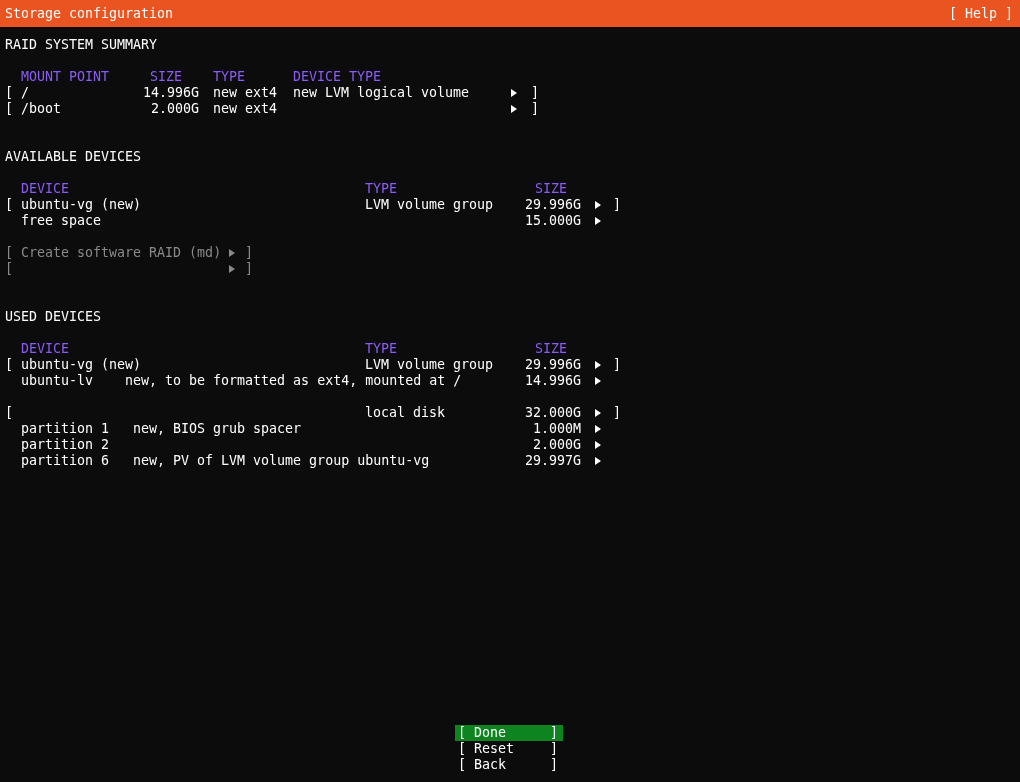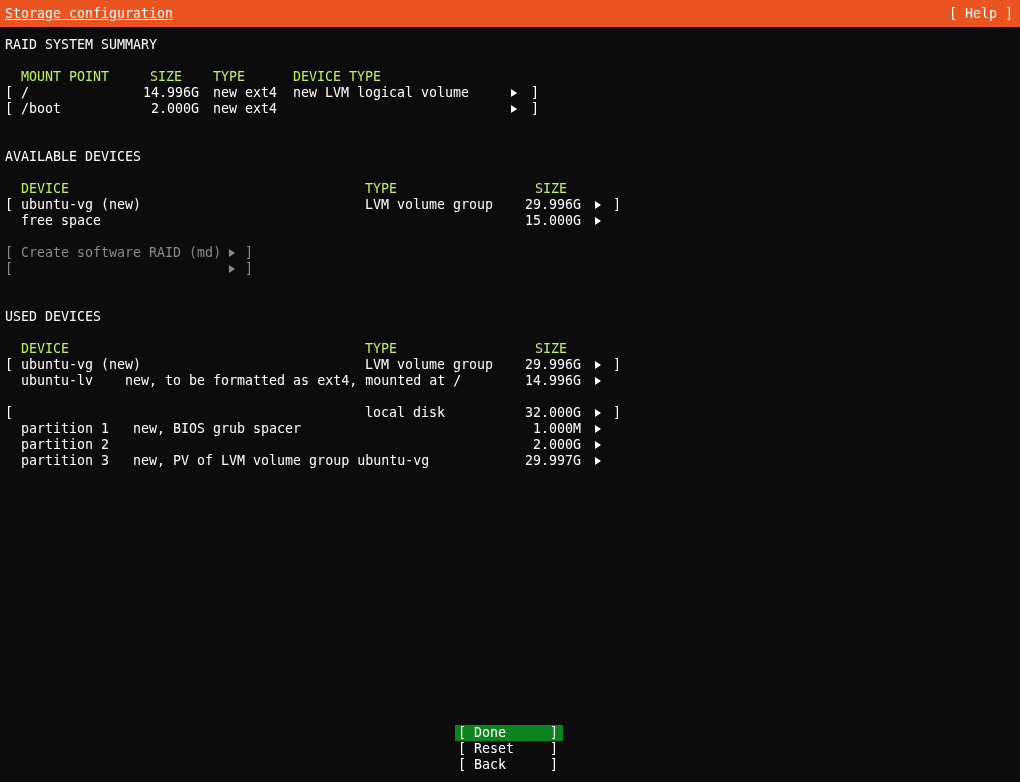--- a/index.html
+++ b/index.html
@@ -10,25 +10,25 @@
     font-family:"DejaVu Sans Mono",monospace;
     font-size:13.3px;
     line-height:16px;
     color:#ffffff;
     overflow:hidden;
   }
   .titlebar{
     position:absolute;left:0;top:0;width:1020px;height:27px;
     background:#e95420;color:#ffffff;
   }
-  .titlebar .app-title{position:absolute;left:5px;top:6px;text-decoration:underline;}
+  .titlebar .app-title{position:absolute;left:5px;top:6px;}
   .titlebar .help{position:absolute;right:7px;top:6px;cursor:pointer;}
   .line{position:absolute;left:0;width:1020px;height:16px;white-space:pre;}
   .line > span{position:absolute;top:0;white-space:pre;}
-  .dim{color:#bef264;}
+  .dim{color:#8b5cf6;}
   .act{color:#8a8a8a;}
   .sz{width:90px;text-align:right;}
   .arr{
     display:block;width:0;height:0;
     border-left:6px solid currentColor;
     border-top:4px solid transparent;
     border-bottom:4px solid transparent;
     top:4px !important;
   }
   .btn{
@@ -157,21 +157,21 @@
   <span class="arr" style="left:595px"></span>
 </div>
 
 <div class="line" style="top:437px">
   <span style="left:21px">partition 2</span>
   <span class="sz" style="left:491px">2.000G</span>
   <span class="arr" style="left:595px"></span>
 </div>
 
 <div class="line" style="top:453px">
-  <span style="left:21px">partition 3</span>
+  <span style="left:21px">partition 6</span>
   <span style="left:133px">new, PV of LVM volume group ubuntu-vg</span>
   <span class="sz" style="left:491px">29.997G</span>
   <span class="arr" style="left:595px"></span>
 </div>
 
 <div class="btn focused" style="top:725px">
   <span class="lb">[</span>
   <span class="label">Done</span>
   <span class="rb">]</span>
 </div>

